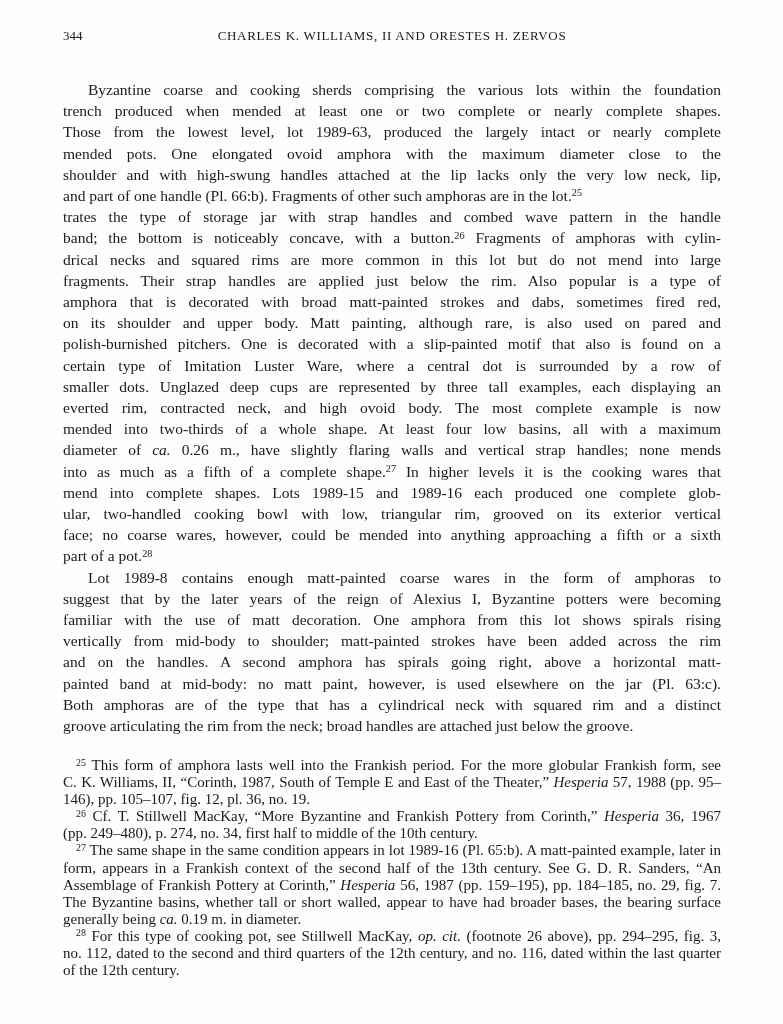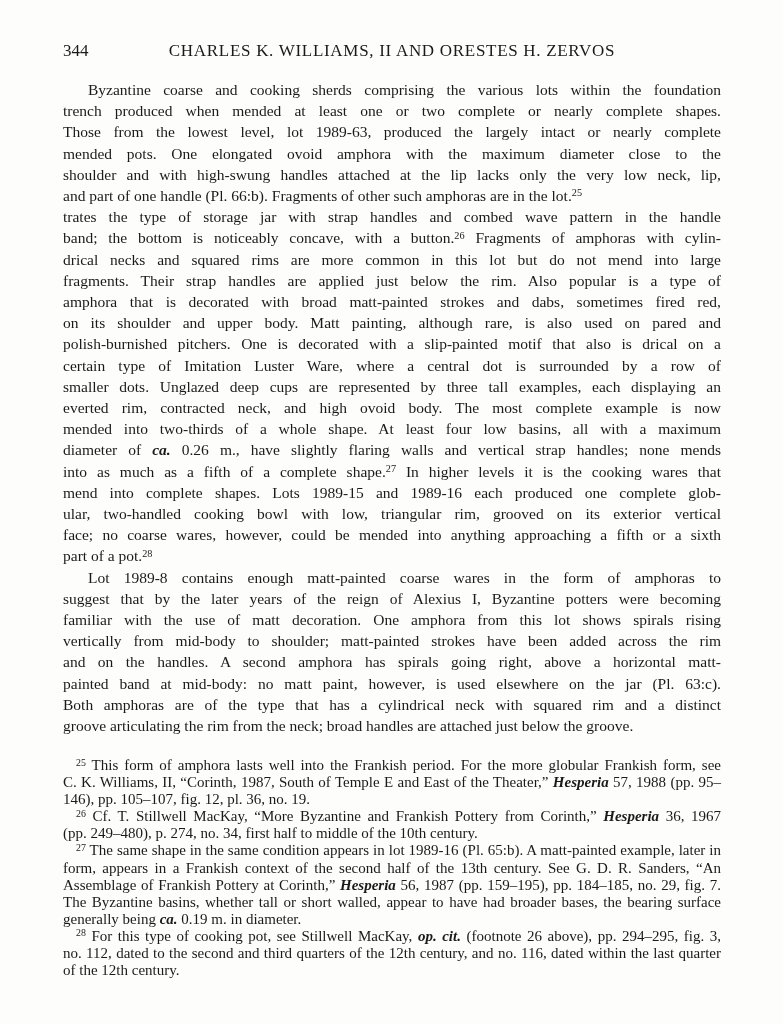--- a/index.html
+++ b/index.html
@@ -11,25 +11,25 @@
     position: relative;
     width: 783px;
     height: 1024px;
     background: #fdfdfb;
     color: #1a1a1a;
     font-family: "Liberation Serif", "DejaVu Serif", serif;
     overflow: hidden;
   }
   .page-header {
     position: absolute;
-    top: 41px;
+    top: 28px;
     left: 63px;
     width: 658px;
     height: 18px;
-    font-size: 17px;
+    font-size: 13px;
   }
   .page-number {
     position: absolute;
     left: 0;
     top: 0;
   }
   .running-head {
     display: block;
     text-align: center;
     letter-spacing: 0.7px;
@@ -61,21 +61,21 @@
   }
   .body-para .line.first { text-indent: 25px; }
   .fn .line.first { text-indent: 13px; }
   sup {
     font-size: 0.66em;
     line-height: 0;
     position: relative;
     top: -0.45em;
     vertical-align: baseline;
   }
-  i { font-style: italic; font-weight: bold; }
+  i { font-style: italic; }
 </style>
 </head>
 <body>
 
 <div class="page">
   <div class="page-header">
     <span class="page-number">344</span>
     <span class="running-head">CHARLES K. WILLIAMS, II AND ORESTES H. ZERVOS</span>
   </div>
   <div class="body-text">
@@ -87,21 +87,21 @@
         <div class="line">shoulder and with high-swung handles attached at the lip lacks only the very low neck, lip,</div>
         <div class="line last">and part of one handle (Pl. 66:b). Fragments of other such amphoras are in the lot.<sup>25</sup></div>
       </div>
       <div class="paragraph body-para">
         <div class="line">trates the type of storage jar with strap handles and combed wave pattern in the handle</div>
         <div class="line">band; the bottom is noticeably concave, with a button.<sup>26</sup> Fragments of amphoras with cylin-</div>
         <div class="line">drical necks and squared rims are more common in this lot but do not mend into large</div>
         <div class="line">fragments. Their strap handles are applied just below the rim. Also popular is a type of</div>
         <div class="line">amphora that is decorated with broad matt-painted strokes and dabs, sometimes fired red,</div>
         <div class="line">on its shoulder and upper body. Matt painting, although rare, is also used on pared and</div>
-        <div class="line">polish-burnished pitchers. One is decorated with a slip-painted motif that also is drical on a</div>
+        <div class="line">polish-burnished pitchers. One is decorated with a slip-painted motif that also is found on a</div>
         <div class="line">certain type of Imitation Luster Ware, where a central dot is surrounded by a row of</div>
         <div class="line">smaller dots. Unglazed deep cups are represented by three tall examples, each displaying an</div>
         <div class="line">everted rim, contracted neck, and high ovoid body. The most complete example is now</div>
         <div class="line">mended into two-thirds of a whole shape. At least four low basins, all with a maximum</div>
         <div class="line">diameter of <i>ca.</i> 0.26 m., have slightly flaring walls and vertical strap handles; none mends</div>
         <div class="line">into as much as a fifth of a complete shape.<sup>27</sup> In higher levels it is the cooking wares that</div>
         <div class="line">mend into complete shapes. Lots 1989-15 and 1989-16 each produced one complete glob-</div>
         <div class="line">ular, two-handled cooking bowl with low, triangular rim, grooved on its exterior vertical</div>
         <div class="line">face; no coarse wares, however, could be mended into anything approaching a fifth or a sixth</div>
         <div class="line last">part of a pot.<sup>28</sup></div>

